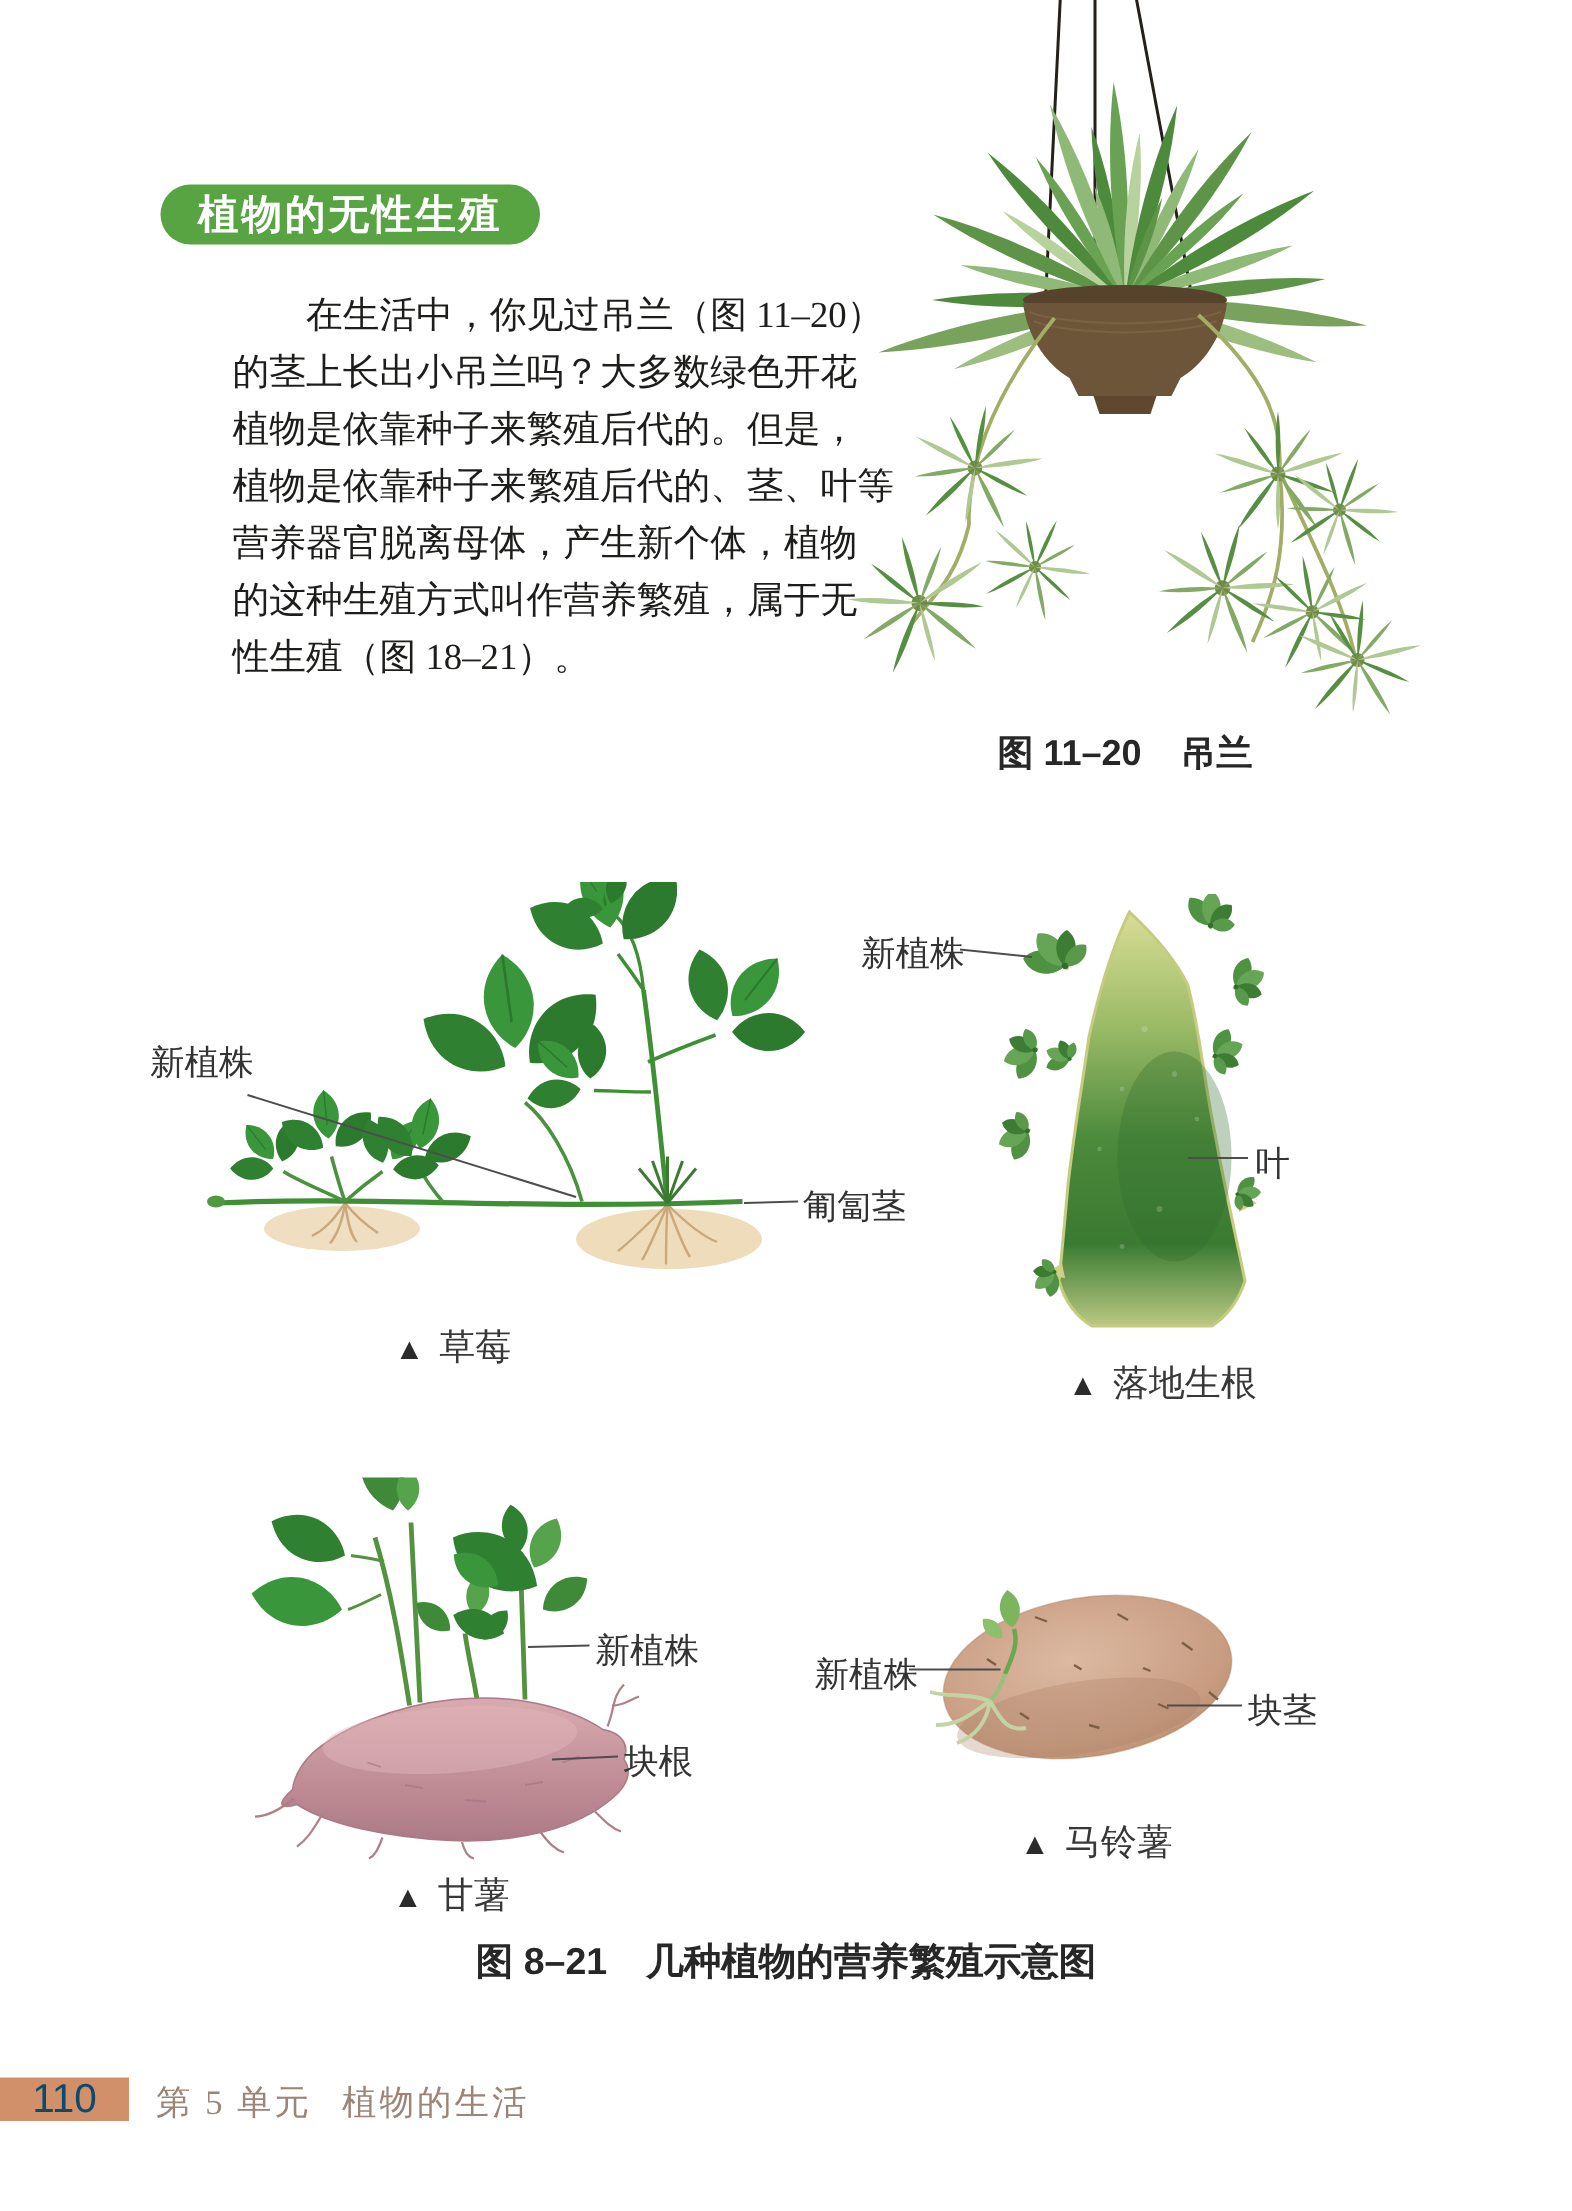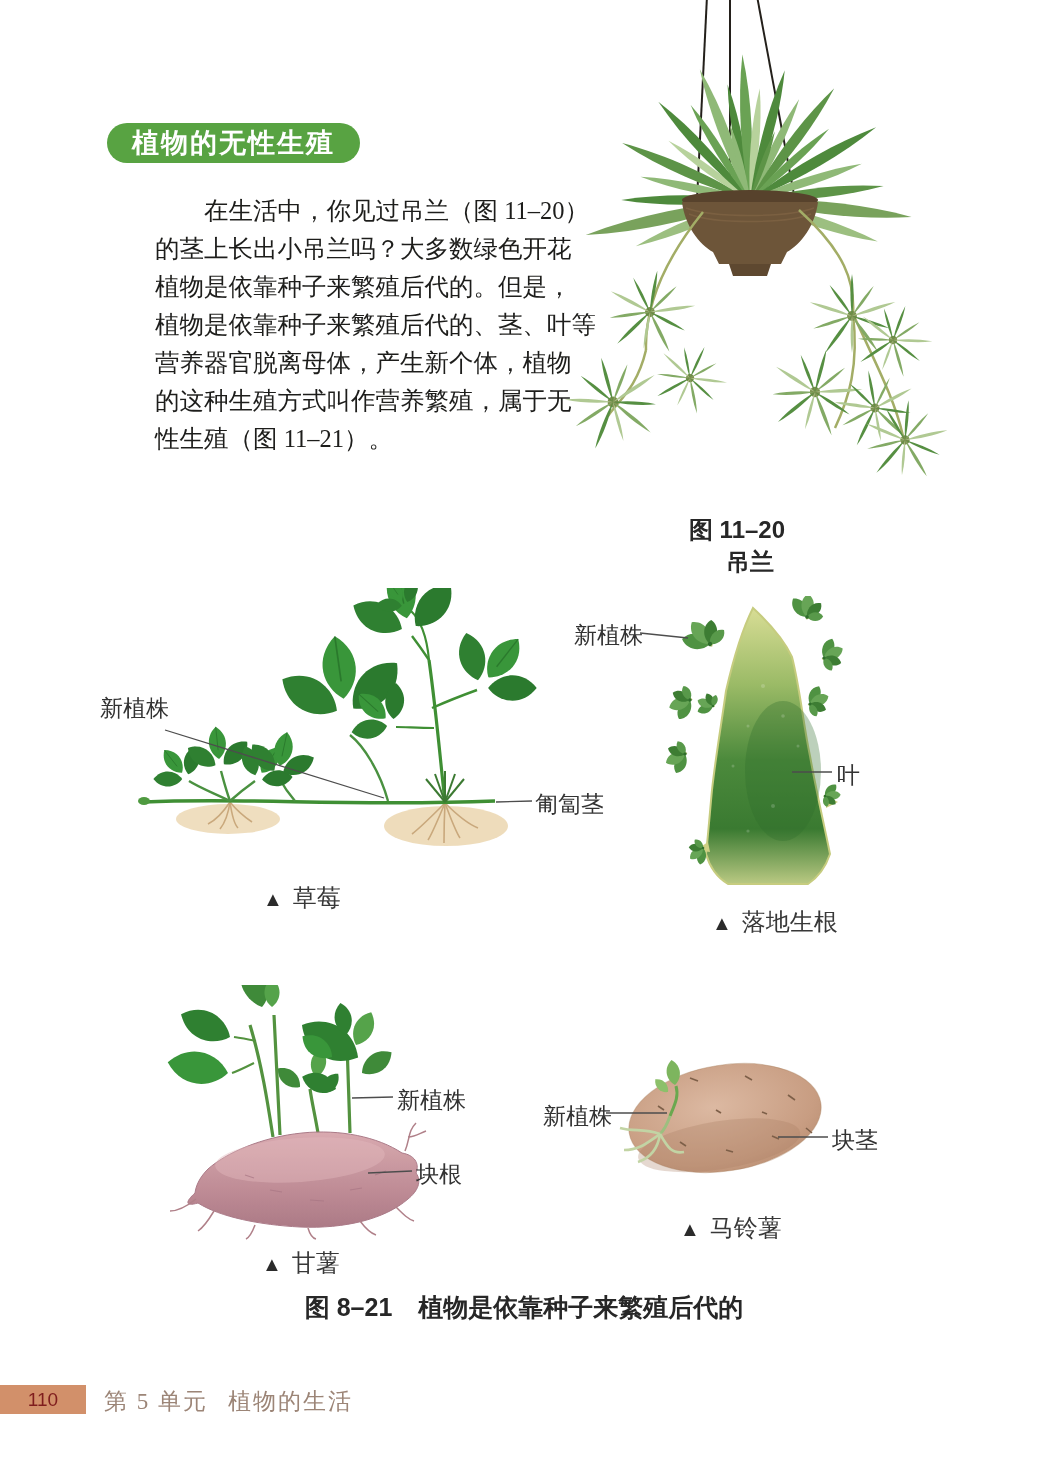--- a/index.html
+++ b/index.html
@@ -14,21 +14,21 @@
   .pline.indent{text-indent:2em;}
   .photo-fig{position:absolute;}
   .figcap{position:absolute;display:flex;justify-content:center;align-items:center;
           font-weight:bold;font-size:24px;color:#272727;}
   .figcap .num{margin-right:26px;}
   .subfig{position:absolute;}
   .fig-label{position:absolute;font-size:23px;color:#333333;white-space:nowrap;}
   .subcap{position:absolute;font-size:24px;color:#383838;white-space:nowrap;text-align:center;}
   .subcap .tri{font-size:20px;margin-right:10px;color:#2b2b2b;}
   .footer-badge{position:absolute;left:0;top:1385px;width:86px;height:29px;background:#d2906a;
-                display:flex;align-items:center;justify-content:center;color:#7f1d1d;font-size:19px;}
+                display:flex;align-items:center;justify-content:center;color:#0c4a6e;font-size:27px;}
   .footer-unit{position:absolute;left:104px;top:1386px;font-family:"Liberation Serif",serif;
                color:#9c8577;font-size:23px;letter-spacing:2px;}
   .footer-unit .sp{margin-right:20px;}
   svg{display:block;}
 </style>
 </head>
 <body>
 
 <div class="page">
 
@@ -36,21 +36,21 @@
     <span>植物的无性生殖</span>
   </div>
 
   <div class="para">
     <div class="pline indent">在生活中，你见过吊兰（图 11–20）</div>
     <div class="pline">的茎上长出小吊兰吗？大多数绿色开花</div>
     <div class="pline">植物是依靠种子来繁殖后代的。但是，</div>
     <div class="pline">植物是依靠种子来繁殖后代的、茎、叶等</div>
     <div class="pline">营养器官脱离母体，产生新个体，植物</div>
     <div class="pline">的这种生殖方式叫作营养繁殖，属于无</div>
-    <div class="pline">性生殖（图 11–21）。</div>
+    <div class="pline">性生殖（图 18–21）。</div>
   </div>
 
   <div class="photo-fig" style="left:553px;top:0;width:492px;height:478px;">
     <svg width="492" height="478" viewBox="0 0 492 478">
       <defs>
         <path id="sp-blade" d="M0,0 C-5,-35 -6,-75 0,-112 C6,-75 5,-35 0,0"></path>
         <g id="sp-baby">
           <circle r="4.5" fill="#7d8d4d"></circle>
           <use href="#sp-blade" transform="rotate(0) scale(.34)" fill="#568f42"></use>
           <use href="#sp-blade" transform="rotate(36) scale(.3)" fill="#83aa65"></use>
@@ -119,21 +119,21 @@
         <use href="#sp-baby" transform="translate(137,378) rotate(25) scale(.9)"></use>
         <use href="#sp-baby" transform="translate(299,316) scale(1.1)"></use>
         <use href="#sp-baby" transform="translate(262,392) rotate(15) scale(1.15)"></use>
         <use href="#sp-baby" transform="translate(322,408) rotate(-10) scale(1.0)"></use>
         <use href="#sp-baby" transform="translate(352,440) rotate(5) scale(1.05)"></use>
         <use href="#sp-baby" transform="translate(340,340) rotate(20) scale(.95)"></use>
       </g>
     </svg>
   </div>
 
-  <div class="figcap" style="left:585px;top:514px;width:330px;flex-direction:column;">
+  <div class="figcap" style="left:585px;top:486px;width:330px;">
     <span class="num">图 11–20</span>
     <span>吊兰</span>
   </div>
 
   <div class="subfig" style="left:88px;top:588px;width:525px;height:292px;">
     <svg width="525" height="292" viewBox="0 0 525 292">
       <defs>
         <path id="st-leaf" d="M0,0 C-11,-8 -14,-25 0,-36 C14,-25 11,-8 0,0"></path>
         <g id="st-tri">
           <use href="#st-leaf" transform="rotate(-52) translate(0,-6)" fill="#2f8031"></use>
@@ -374,21 +374,21 @@
 
   <div class="subcap" style="left:262px;top:1247px;">
     <span class="tri">▲</span><span>甘薯</span>
   </div>
   <div class="subcap" style="left:680px;top:1212px;">
     <span class="tri">▲</span><span>马铃薯</span>
   </div>
 
   <div class="figcap" style="left:0;top:1291px;width:1048px;font-size:25px;">
     <span class="num">图 8–21</span>
-    <span>植物是依靠种子来繁殖后代的</span>
+    <span>几种植物的营养繁殖示意图</span>
   </div>
 
   <div class="footer-badge">
     <span>110</span>
   </div>
   <div class="footer-unit">
     <span class="sp">第 5 单元</span><span>植物的生活</span>
   </div>
 
 </div>

